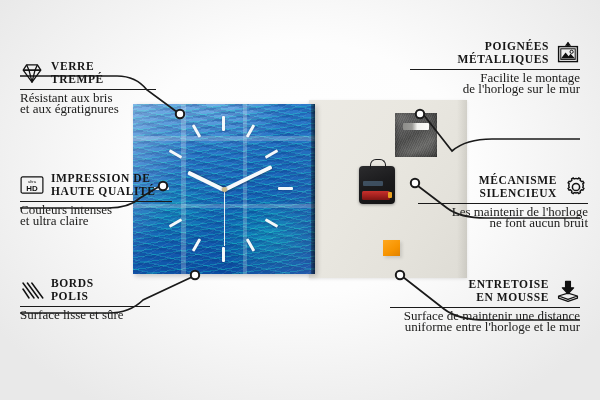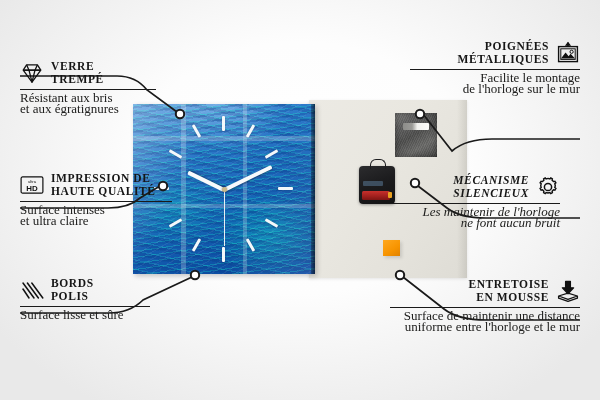--- a/index.html
+++ b/index.html
@@ -242,21 +242,21 @@
         <svg viewBox="0 0 26 24">
           <rect x="1.2" y="3.2" width="23.6" height="17.6" rx="1.6" fill="none" stroke="currentColor" stroke-width="1.3"></rect>
           <text x="13" y="10.2" font-family="Liberation Sans, sans-serif" font-size="4.6" text-anchor="middle" fill="currentColor">ultra</text>
           <text x="13" y="18.2" font-family="Liberation Sans, sans-serif" font-size="8.6" font-weight="bold" text-anchor="middle" fill="currentColor">HD</text>
         </svg>
       </span>
       <span class="c-title"><span>IMPRESSION DE</span><br><span>HAUTE QUALITÉ</span></span>
     </div>
     <div class="c-rule" style="width:152px;"></div>
     <div class="c-desc">
-      <span>Surface intenses</span><br><span>et ultra claire</span>
+      <span>Couleurs intenses</span><br><span>et ultra claire</span>
     </div>
   </div>
 
   <div class="callout right" style="left:380px;top:40px;width:200px;">
     <div class="head">
       <span class="c-title"><span>POIGNÉES</span><br><span>MÉTALLIQUES</span></span>
       <span class="ic">
         <svg viewBox="0 0 24 24" fill="none" stroke="currentColor" stroke-width="1.3">
           <path d="M12 1.6 L12 5.4"></path>
           <path d="M10.2 4.2 L12 1.8 L13.8 4.2 Z" fill="currentColor"></path>
@@ -284,21 +284,21 @@
         </svg>
       </span>
       <span class="c-title"><span>BORDS</span><br><span>POLIS</span></span>
     </div>
     <div class="c-rule" style="width:130px;"></div>
     <div class="c-desc">
       <span>Surface lisse et sûre</span>
     </div>
   </div>
 
-  <div class="callout right" style="left:360px;top:174px;width:200px;font-style:italic;">
+  <div class="callout right" style="left:388px;top:174px;width:200px;">
     <div class="head">
       <span class="c-title"><span>MÉCANISME</span><br><span>SILENCIEUX</span></span>
       <span class="ic">
         <svg viewBox="0 0 24 24" fill="none" stroke="currentColor" stroke-width="1.5">
           <path d="M12 3.4l1.9.5.9-1.1 1.6 1-.3 1.4 1.4 1.4 1.4-.3 1 1.6-1.1.9.5 1.9-.5 1.9 1.1.9-1 1.6-1.4-.3-1.4 1.4.3 1.4-1.6 1-.9-1.1-1.9.5-1.9-.5-.9 1.1-1.6-1 .3-1.4-1.4-1.4-1.4.3-1-1.6 1.1-.9-.5-1.9.5-1.9-1.1-.9 1-1.6 1.4.3 1.4-1.4-.3-1.4 1.6-1 .9 1.1z" stroke-width="1.4"></path>
           <circle cx="12" cy="12" r="3.6" stroke-width="1.5"></circle>
         </svg>
       </span>
     </div>
     <div class="c-rule" style="width:170px;margin-left:30px;"></div>

